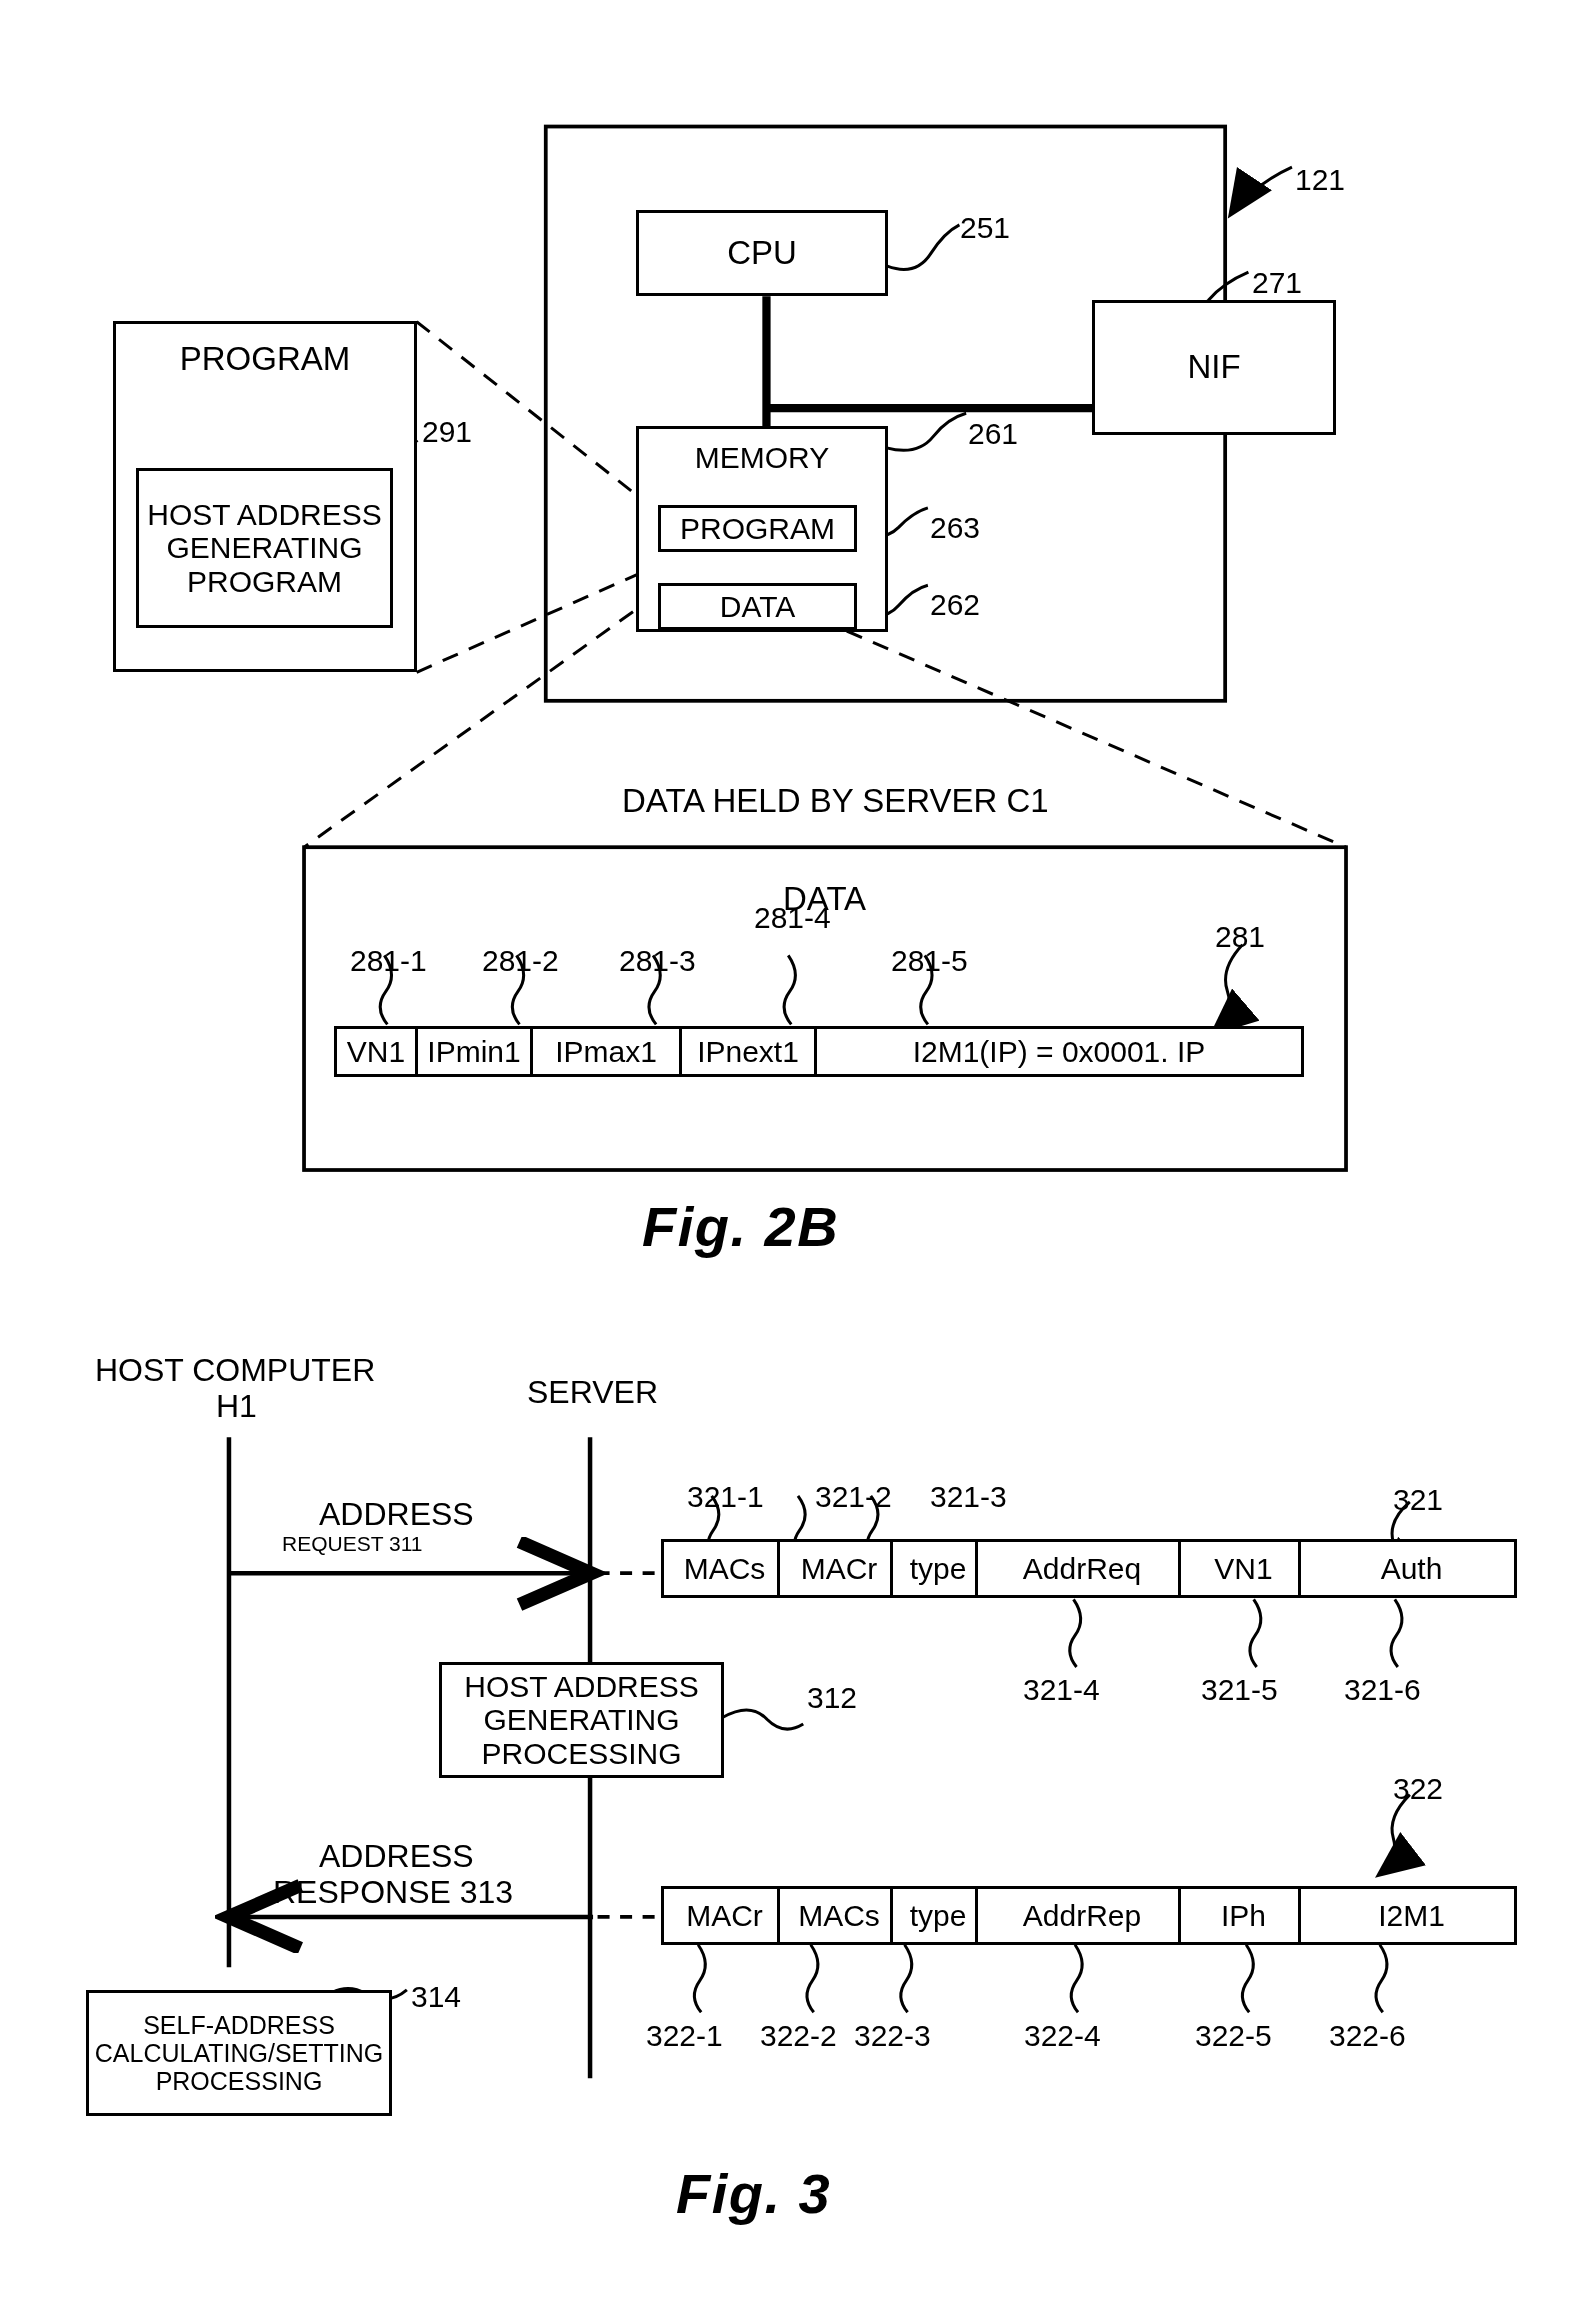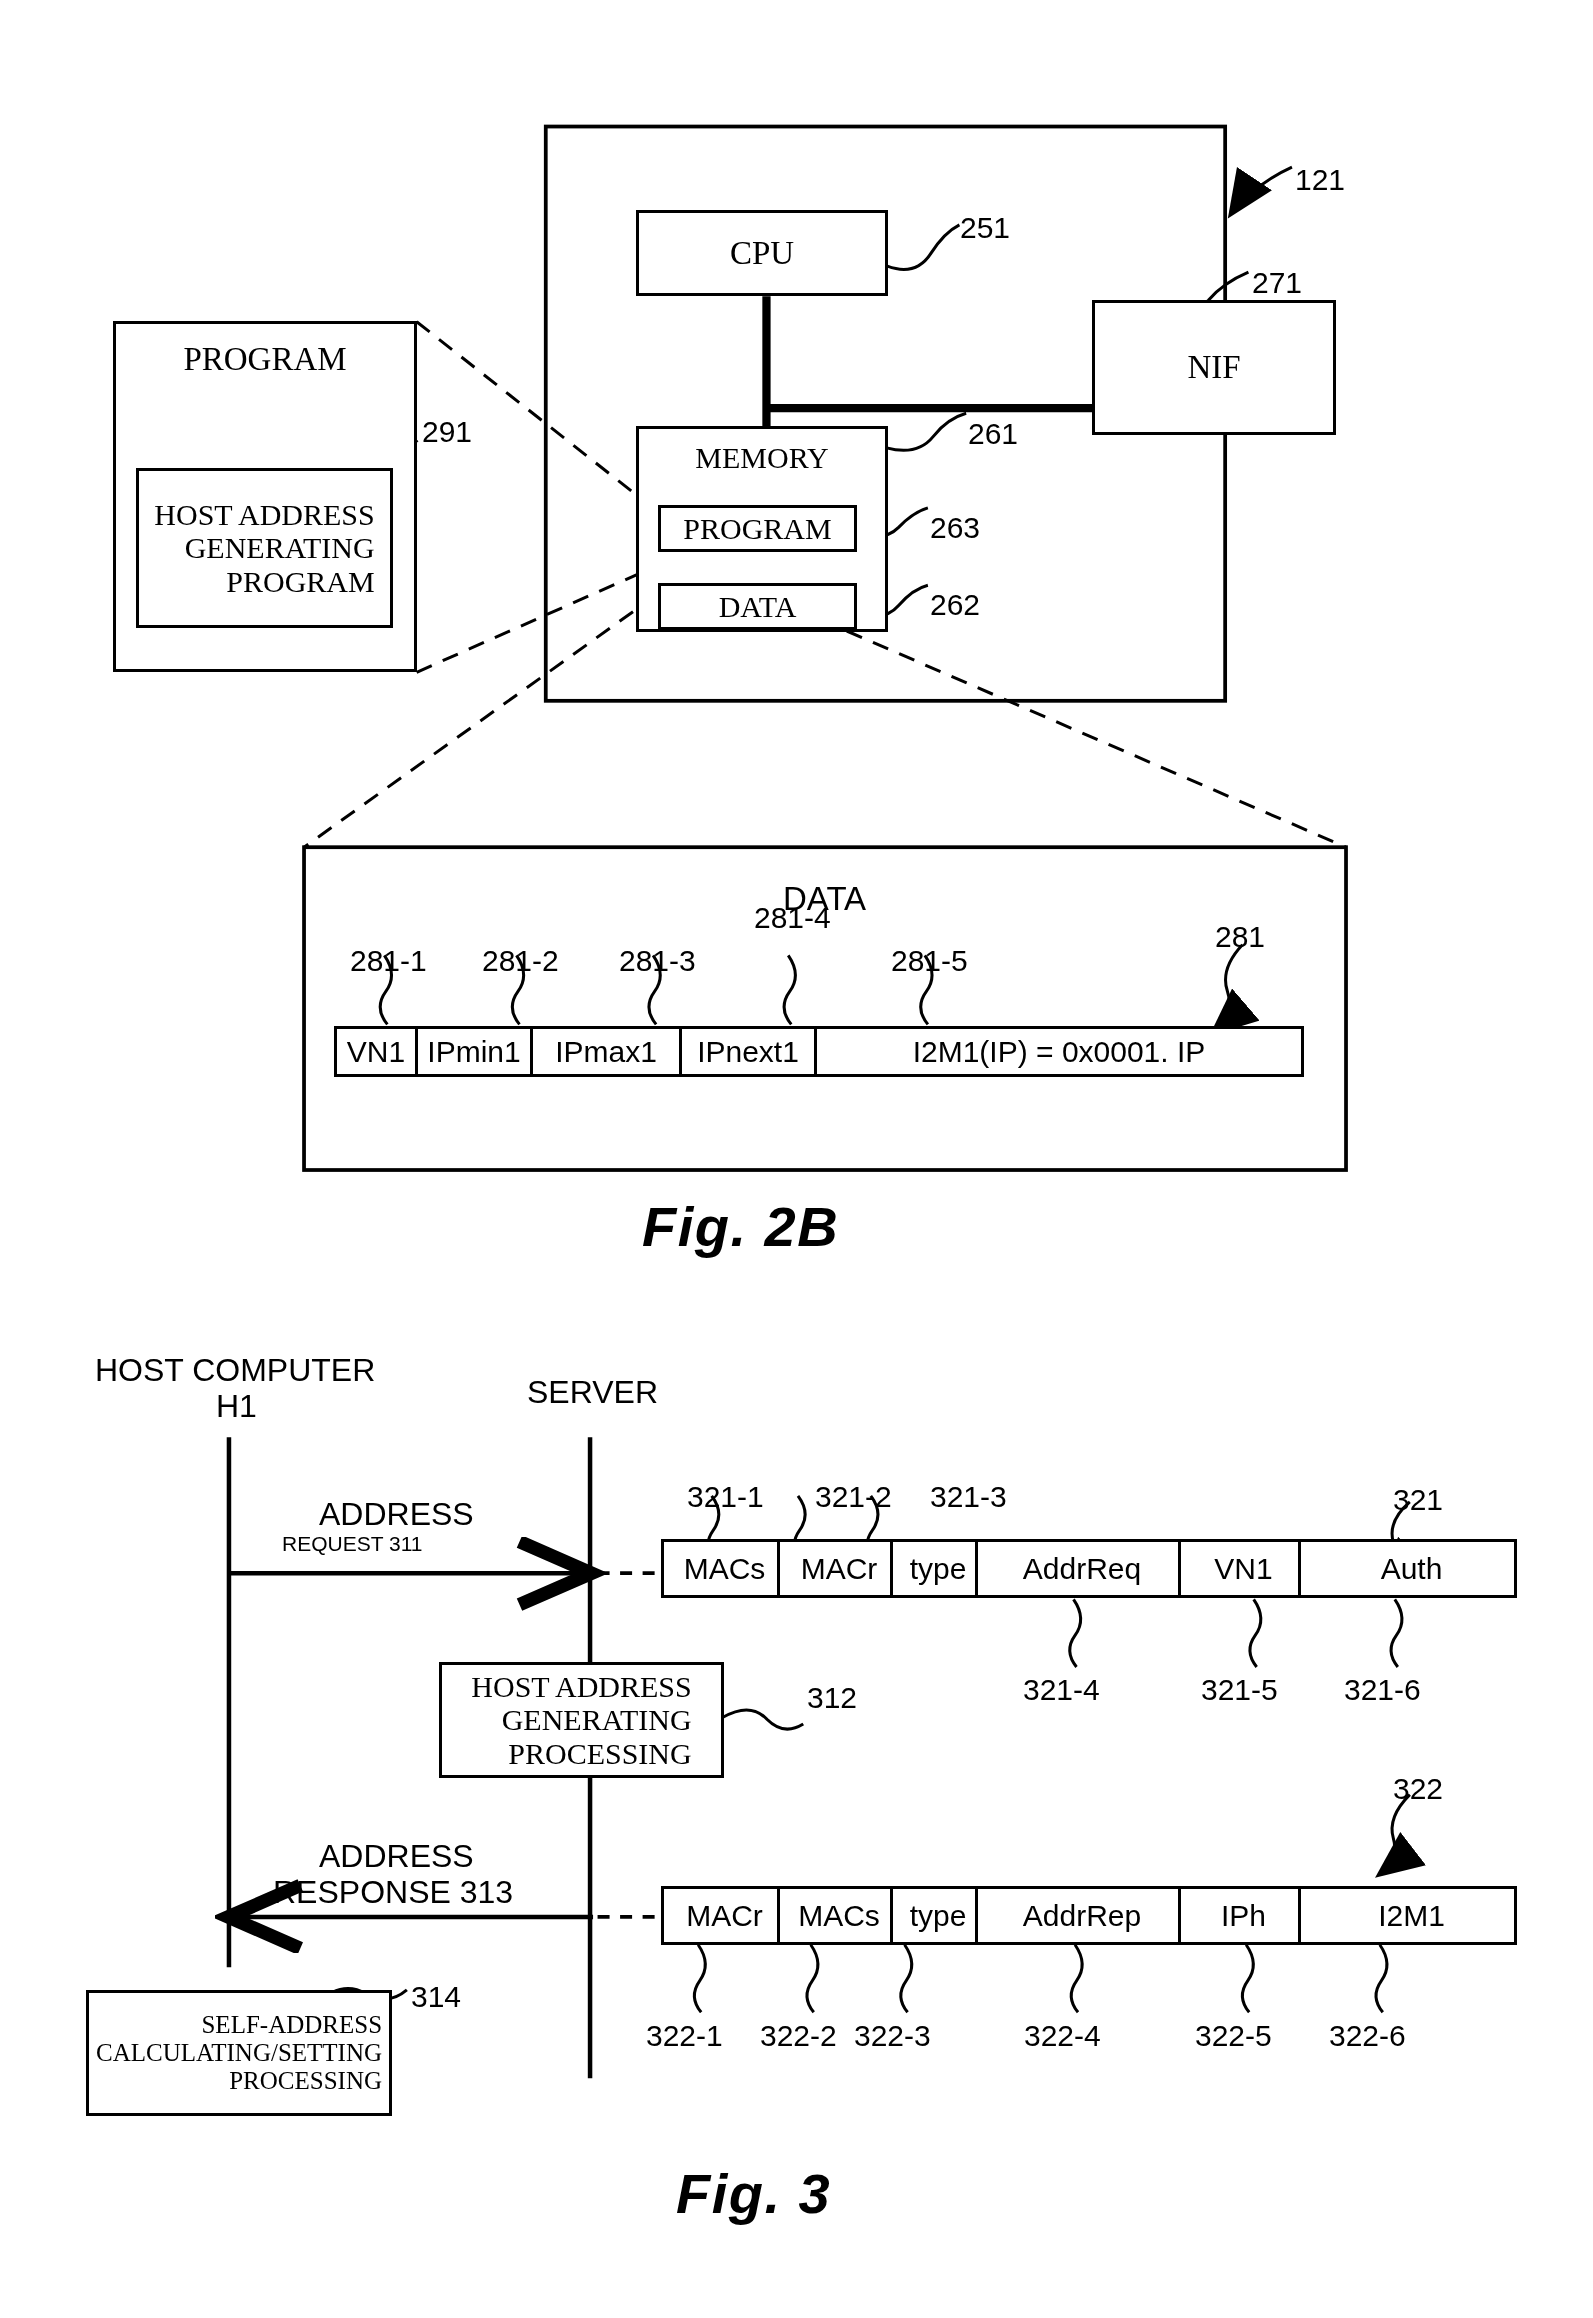--- a/index.html
+++ b/index.html
@@ -1,22 +1,22 @@
 <!DOCTYPE html>
 <html style="font-size:12px"><head>
 <meta charset="utf-8">
 <style>
   html,body{margin:0;padding:0;background:#ffffff;}
   body{width:1593px;height:2319px;position:relative;overflow:hidden;
        font-family:"Liberation Sans","DejaVu Sans",sans-serif;color:#000;}
   .stage{position:absolute;left:0;top:0;width:1593px;height:2319px;}
   svg.layer{position:absolute;left:0;top:0;width:1593px;height:2319px;pointer-events:none;}
   .bx{position:absolute;border:3px solid #000;background:#fff;
-      display:flex;align-items:center;justify-content:center;text-align:right;
-      line-height:1.12;box-sizing:border-box;font-family:Liberation Serif, serif;}
+      display:flex;align-items:center;justify-content:center;text-align:center;
+      line-height:1.12;box-sizing:border-box;}
   .lbl{position:absolute;white-space:nowrap;}
   .ref{position:absolute;font-size:30px;font-weight:400;white-space:nowrap;margin-top:23px;}
   .figcap{position:absolute;font-style:italic;font-weight:700;font-size:56px;letter-spacing:1.5px;}
   .cell{border-left:3px solid #000;display:flex;align-items:center;justify-content:center;
         height:100%;box-sizing:border-box;text-align:center;}
   .cell:first-child{border-left:0;}
   .tblrow{position:absolute;border:3px solid #000;box-sizing:border-box;display:flex;background:#fff;}
   .pkt{position:absolute;border:3.8px solid #000;box-sizing:border-box;display:flex;background:#fff;}
   .pktcell{border-left:3px solid #000;display:flex;align-items:center;justify-content:center;
            height:100%;box-sizing:border-box;font-size:30px;padding-left:8px;}
@@ -138,20 +138,21 @@
   <div class="bx" style="left:658px;top:505px;width:199px;height:47px;font-size:30px;">
     <span>PROGRAM</span>
   </div>
   <div class="bx" style="left:658px;top:583px;width:199px;height:47px;font-size:30px;">
     <span>DATA</span>
   </div>
   <div class="ref" style="left:968px;top:394px;">261</div>
   <div class="ref" style="left:930px;top:488px;">263</div>
   <div class="ref" style="left:930px;top:565px;">262</div>
 
+  <div class="lbl" style="left:622px;top:782px;font-size:33px;">DATA HELD BY SERVER C1</div>
 
   <div class="lbl" style="left:783px;top:880px;font-size:33px;">DATA</div>
   <div class="ref" style="left:1215px;top:897px;">281</div>
 
   <div class="ref" style="left:350px;top:921px;">281-1</div>
   <div class="ref" style="left:482px;top:921px;">281-2</div>
   <div class="ref" style="left:619px;top:921px;">281-3</div>
   <div class="ref" style="left:754px;top:878px;">281-4</div>
   <div class="ref" style="left:891px;top:921px;">281-5</div>
 

